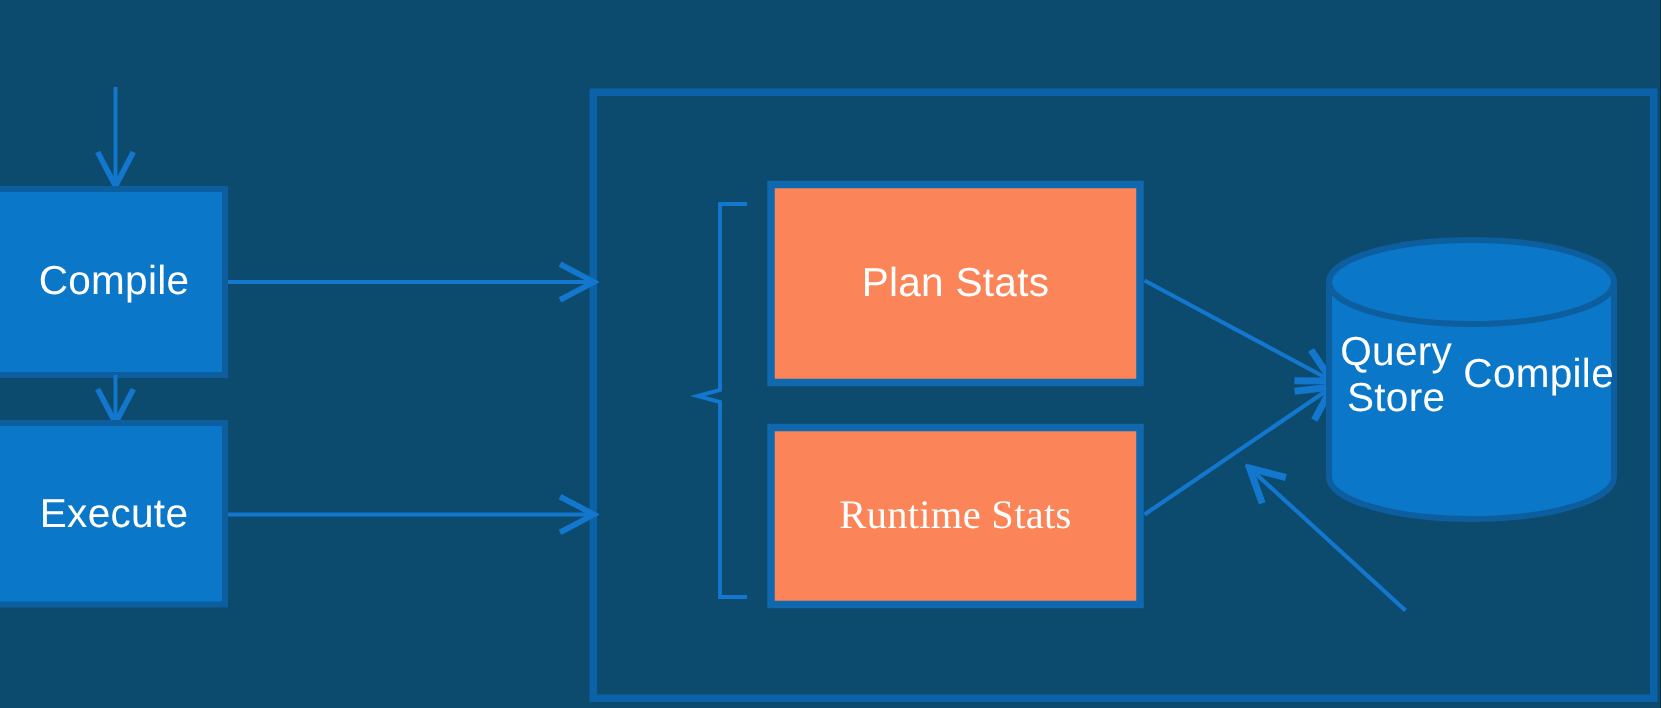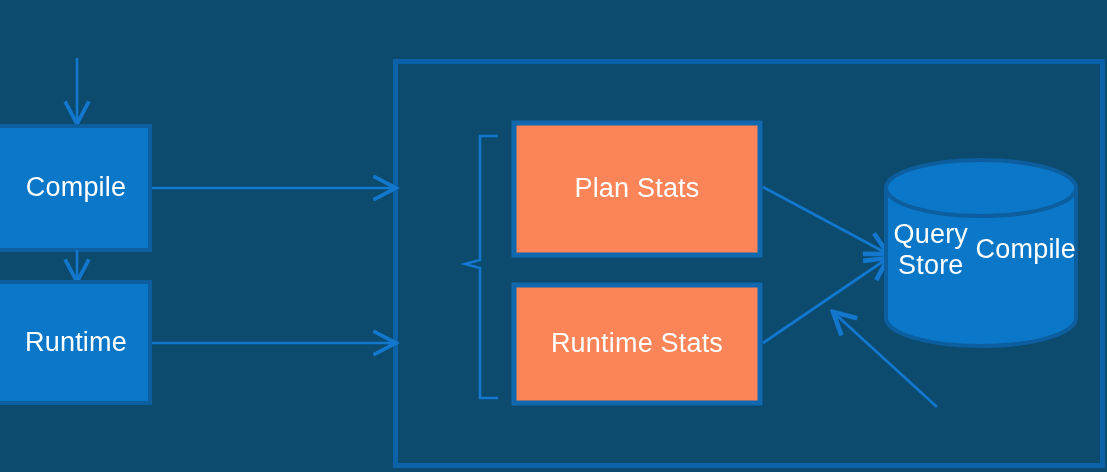--- a/index.html
+++ b/index.html
@@ -57,20 +57,21 @@
     width: 250px;
     height: 136px;
     font-size: 27px;
   }
   .label-runtime-stats {
     left: 512px;
     top: 283px;
     width: 250px;
     height: 122px;
     font-size: 27px;
+    font-family: Liberation Serif, serif;
   }
   .label-query-store {
     left: 886px;
     top: 195px;
     width: 190px;
     height: 110px;
     font-size: 27px;
     flex-direction: row;
   }
   .label-query-store span {
@@ -119,21 +120,21 @@
     <line x1="937" y1="407" x2="833" y2="312" stroke="#1277CD" stroke-width="2.8" marker-end="url(#arrowOpenThick)"></line>
 
     <g>
       <path d="M 886 188 L 886 318 A 95 28 0 0 0 1076 318 L 1076 188 Z" fill="#0B77C8" stroke="#0C5E9E" stroke-width="4"></path>
       <ellipse cx="981" cy="188" rx="95" ry="28" fill="#0B77C8" stroke="#0C5E9E" stroke-width="4"></ellipse>
     </g>
   </svg>
 
   <div class="node-label label-compile">Compile</div>
 
-  <div class="node-label label-execute">Runtime</div>
+  <div class="node-label label-execute">Execute</div>
 
   <div class="node-label label-plan-store">Plan Stats</div>
 
   <div class="node-label label-runtime-stats">Runtime Stats</div>
 
   <div class="node-label label-query-store">
     <span>Query Store</span>
     <span>Compile</span>
   </div>
 

